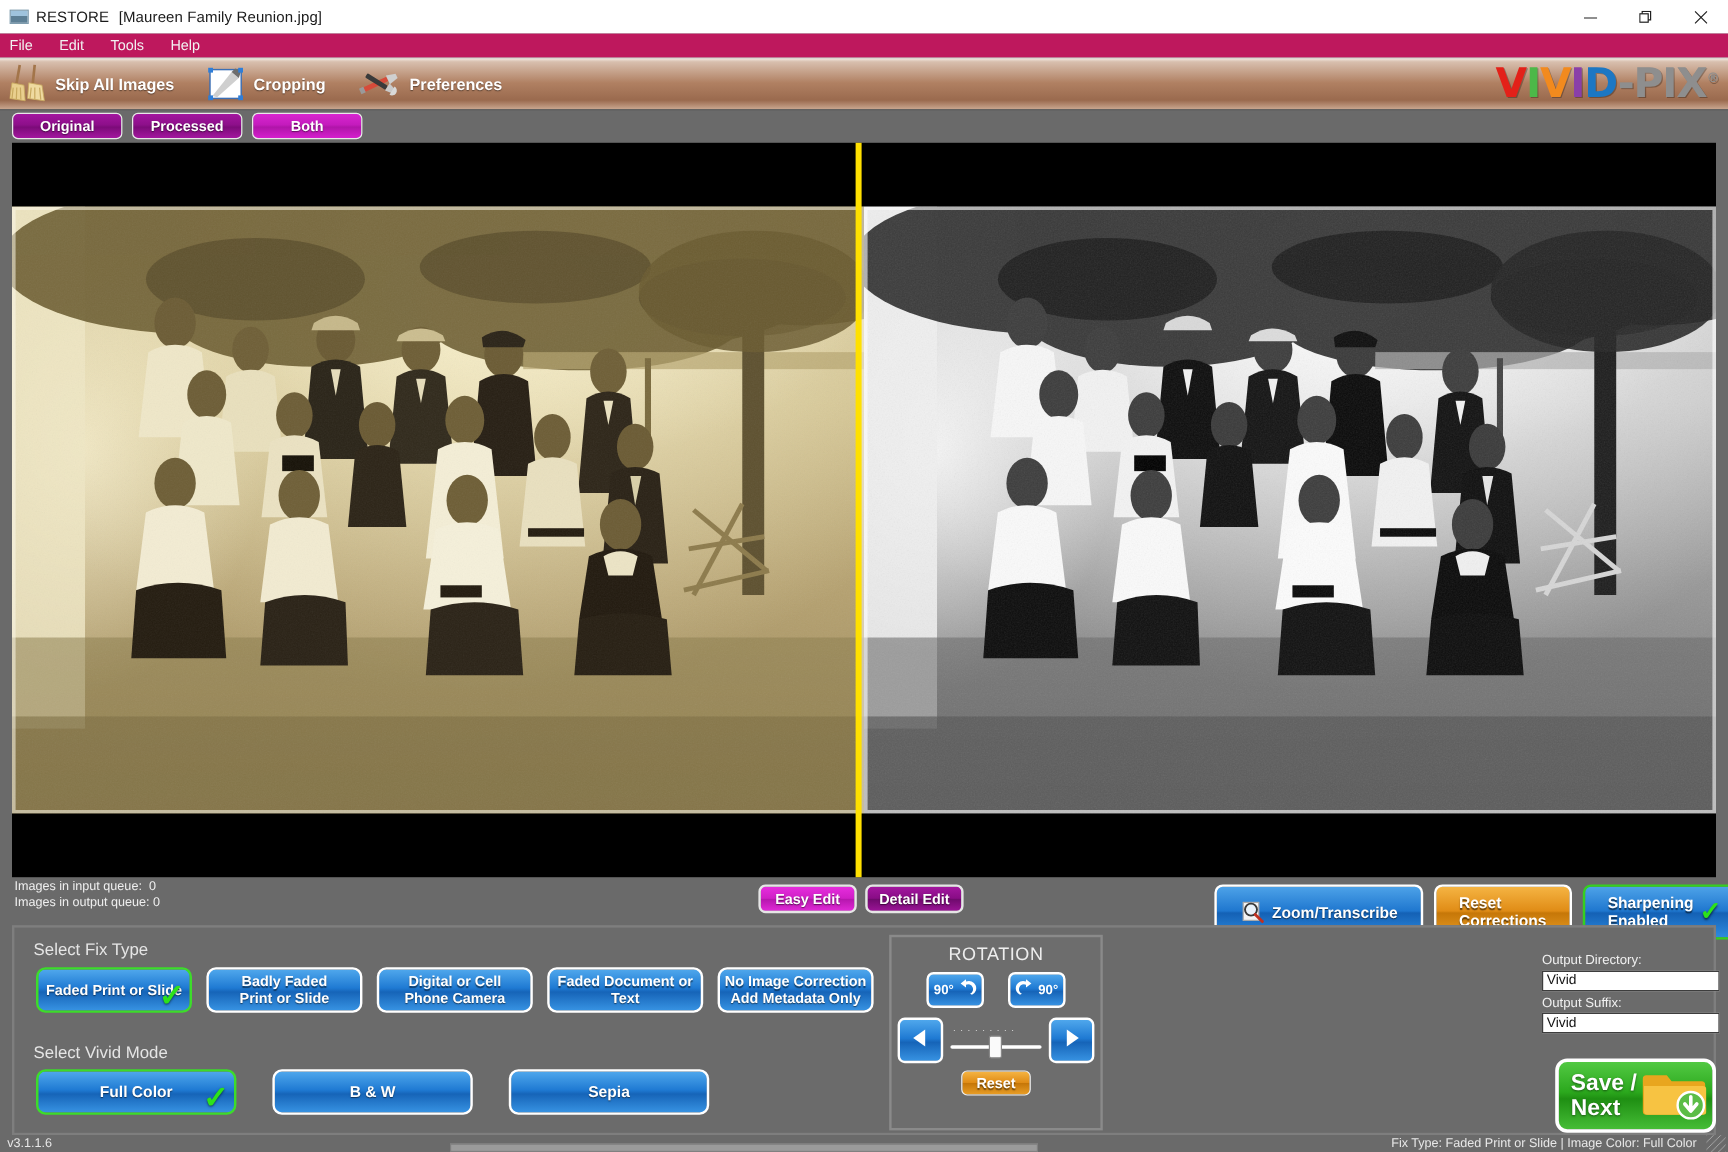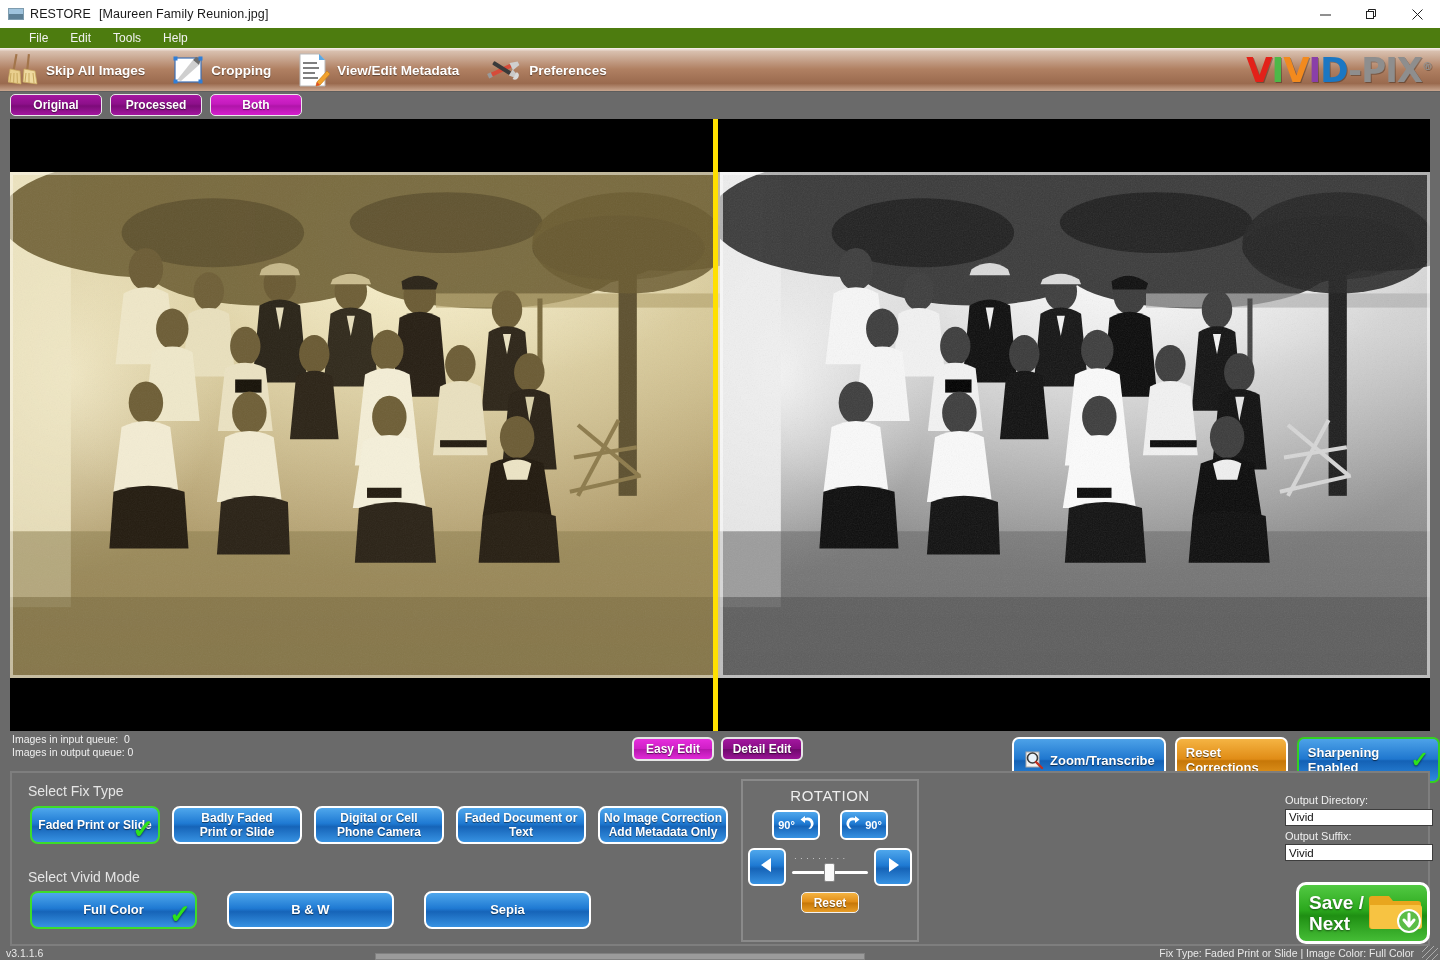--- a/index.html
+++ b/index.html
@@ -26,21 +26,21 @@
   .win-btns { margin-left: auto; display: flex; height: 28px; }
   .win-btn {
     width: 46px; height: 28px; display: flex; align-items: center; justify-content: center;
     color: #202020; font-size: 13px; line-height: 1;
   }
   .win-btn svg { display:block; }
 
   
   .menubar {
     position: absolute; left: 0; top: 28px; width: 1440px; height: 20px;
-    background: #4d7c0f; display: flex; align-items: center; padding-left: 29px;
+    background: #be185d; display: flex; align-items: center; padding-left: 8px;
   }
   .menu-item { color: #f2f2f2; font-size: 12px; margin-right: 22px; }
 
   
   .ribbon {
     position: absolute; left: 0; top: 48px; width: 1440px; height: 44px;
     background: linear-gradient(to bottom, #efe4db 0%, #d8bfae 6%, #b08062 48%, #9a6a4e 82%, #c9a68f 100%);
     border-top: 1px solid #f3ece6;
     border-bottom: 1px solid #5d5d5d;
     display: flex; align-items: center;
@@ -130,21 +130,21 @@
   .ebtn.active {
     background: linear-gradient(to bottom, #e62ddd 0%, #cf1fc6 48%, #b617ae 52%, #e02ad7 100%);
   }
 
   
   .rbtns { position: absolute; left: 1012px; top: 737px; display: flex; gap: 9px; align-items: center; }
   .rbtn {
     height: 46px; border-radius: 7px; border: 2px solid #ffffff;
     color: #ffffff; font-size: 13px; font-weight: bold;
     display: flex; align-items: center; justify-content: center; gap: 5px;
-    padding: 0 9px; text-shadow: 0 1px 1px rgba(0,0,0,.6);
+    padding: 0 19px; text-shadow: 0 1px 1px rgba(0,0,0,.6);
   }
   .rbtn.blue {
     background: linear-gradient(to bottom, #4da2e8 0%, #1f77cf 48%, #1461b5 52%, #2e8ade 100%);
   }
   .rbtn.orange {
     background: linear-gradient(to bottom, #f5b443 0%, #e08c16 48%, #c67708 52%, #e89d26 100%);
   }
   .rbtn.green-outline { border-color: #35d020; }
   .check { color: #2de21b; font-size: 22px; font-weight: bold; line-height: 1;
            text-shadow: 0 1px 2px rgba(0,0,0,.6); }
@@ -329,35 +329,20 @@
           <polygon points="22,7 28,12 30,6 25,4" fill="#6d6d6d"></polygon>
           <rect x="2.5" y="3.5" width="4" height="4" fill="#2f7ed8"></rect>
           <rect x="27.5" y="3.5" width="4" height="4" fill="#2f7ed8"></rect>
           <rect x="2.5" y="26.5" width="4" height="4" fill="#2f7ed8"></rect>
           <rect x="27.5" y="26.5" width="4" height="4" fill="#2f7ed8"></rect>
         </svg>
       </span>
       <span class="ribbon-label">Cropping</span>
     </div>
 
-    <div class="ribbon-group">
-      <span>
-        <svg class="icn" width="34" height="36" viewBox="0 0 34 36">
-          <polygon points="3,2 22,2 28,8 28,34 3,34" fill="#ffffff" stroke="#b9b9b9"></polygon>
-          <polygon points="22,2 28,8 22,8" fill="#5aa9e6"></polygon>
-          <rect x="6" y="10" width="14" height="2" fill="#7f7f7f"></rect>
-          <rect x="6" y="15" width="16" height="2" fill="#7f7f7f"></rect>
-          <rect x="6" y="20" width="12" height="2" fill="#7f7f7f"></rect>
-          <rect x="6" y="25" width="15" height="2" fill="#7f7f7f"></rect>
-          <polygon points="20,30 30,19 33,22 23,33 19,34" fill="#f2a22e" stroke="#c97f12" stroke-width=".7"></polygon>
-          <polygon points="19,34 20,30 23,33" fill="#e04b2a"></polygon>
-        </svg>
-      </span>
-      <span class="ribbon-label">View/Edit Metadata</span>
-    </div>
 
     <div class="ribbon-group">
       <span>
         <svg class="icn" width="38" height="34" viewBox="0 0 38 34">
           <g transform="rotate(-25 19 17)">
             <rect x="5" y="14" width="22" height="4" rx="1" fill="#d64b3a"></rect>
             <polygon points="27,13 35,15 35,19 27,21" fill="#cfcfcf"></polygon>
             <rect x="2" y="13.5" width="4" height="5" fill="#9a9a9a"></rect>
           </g>
           <g transform="rotate(32 19 17)">

